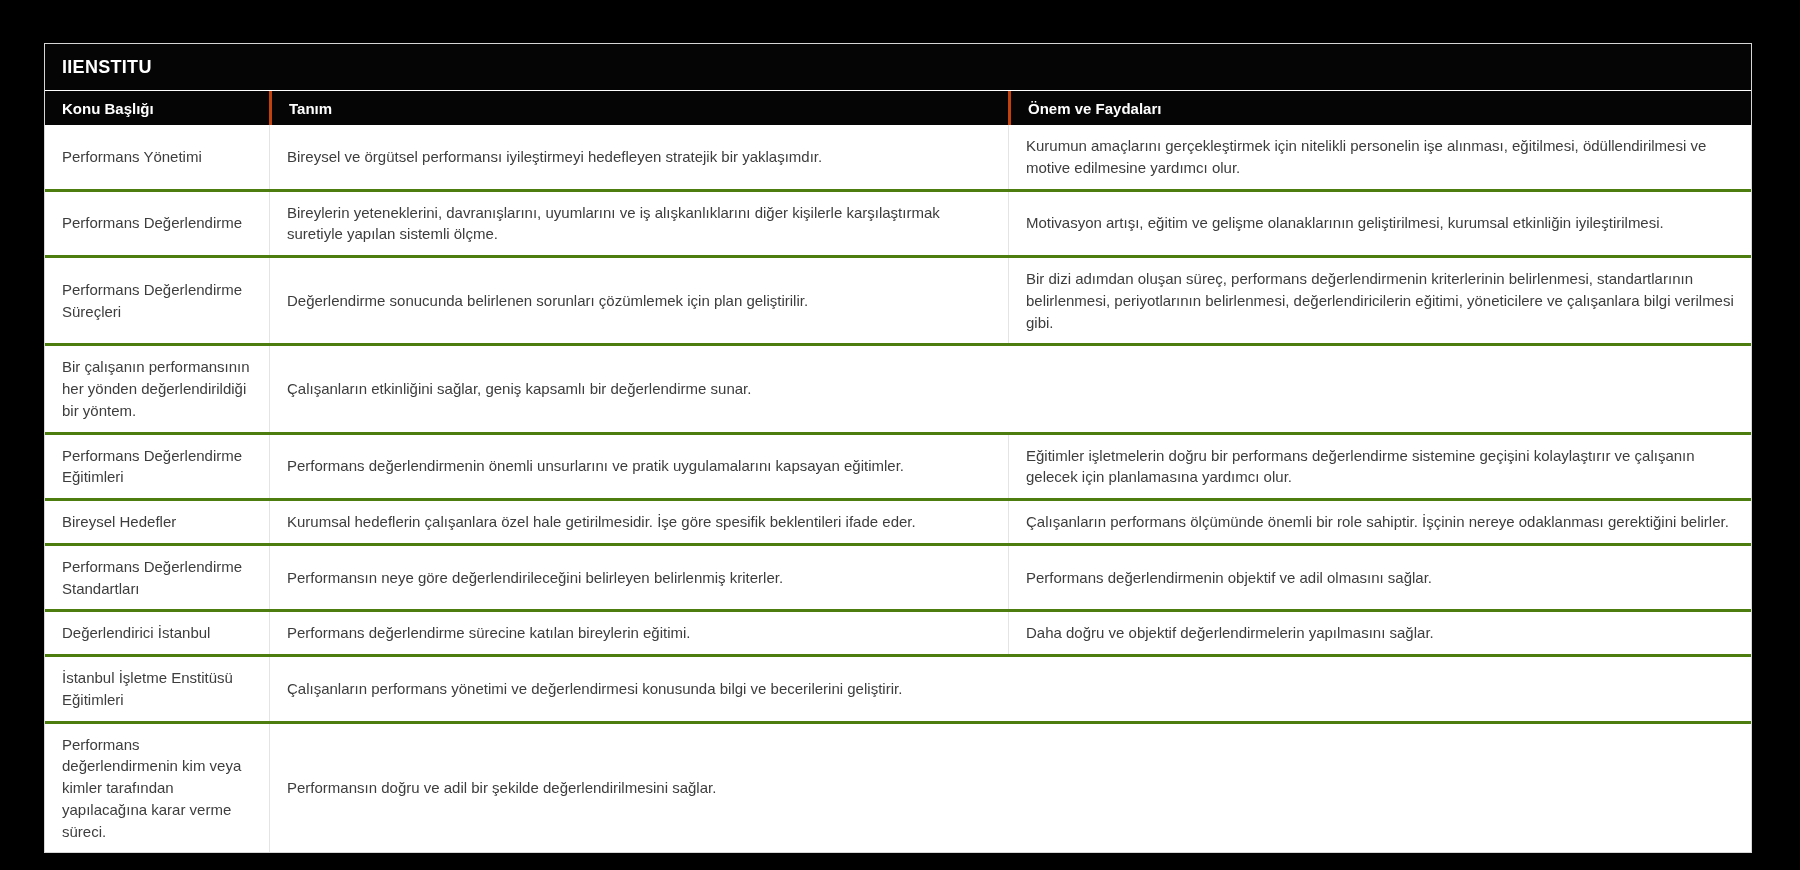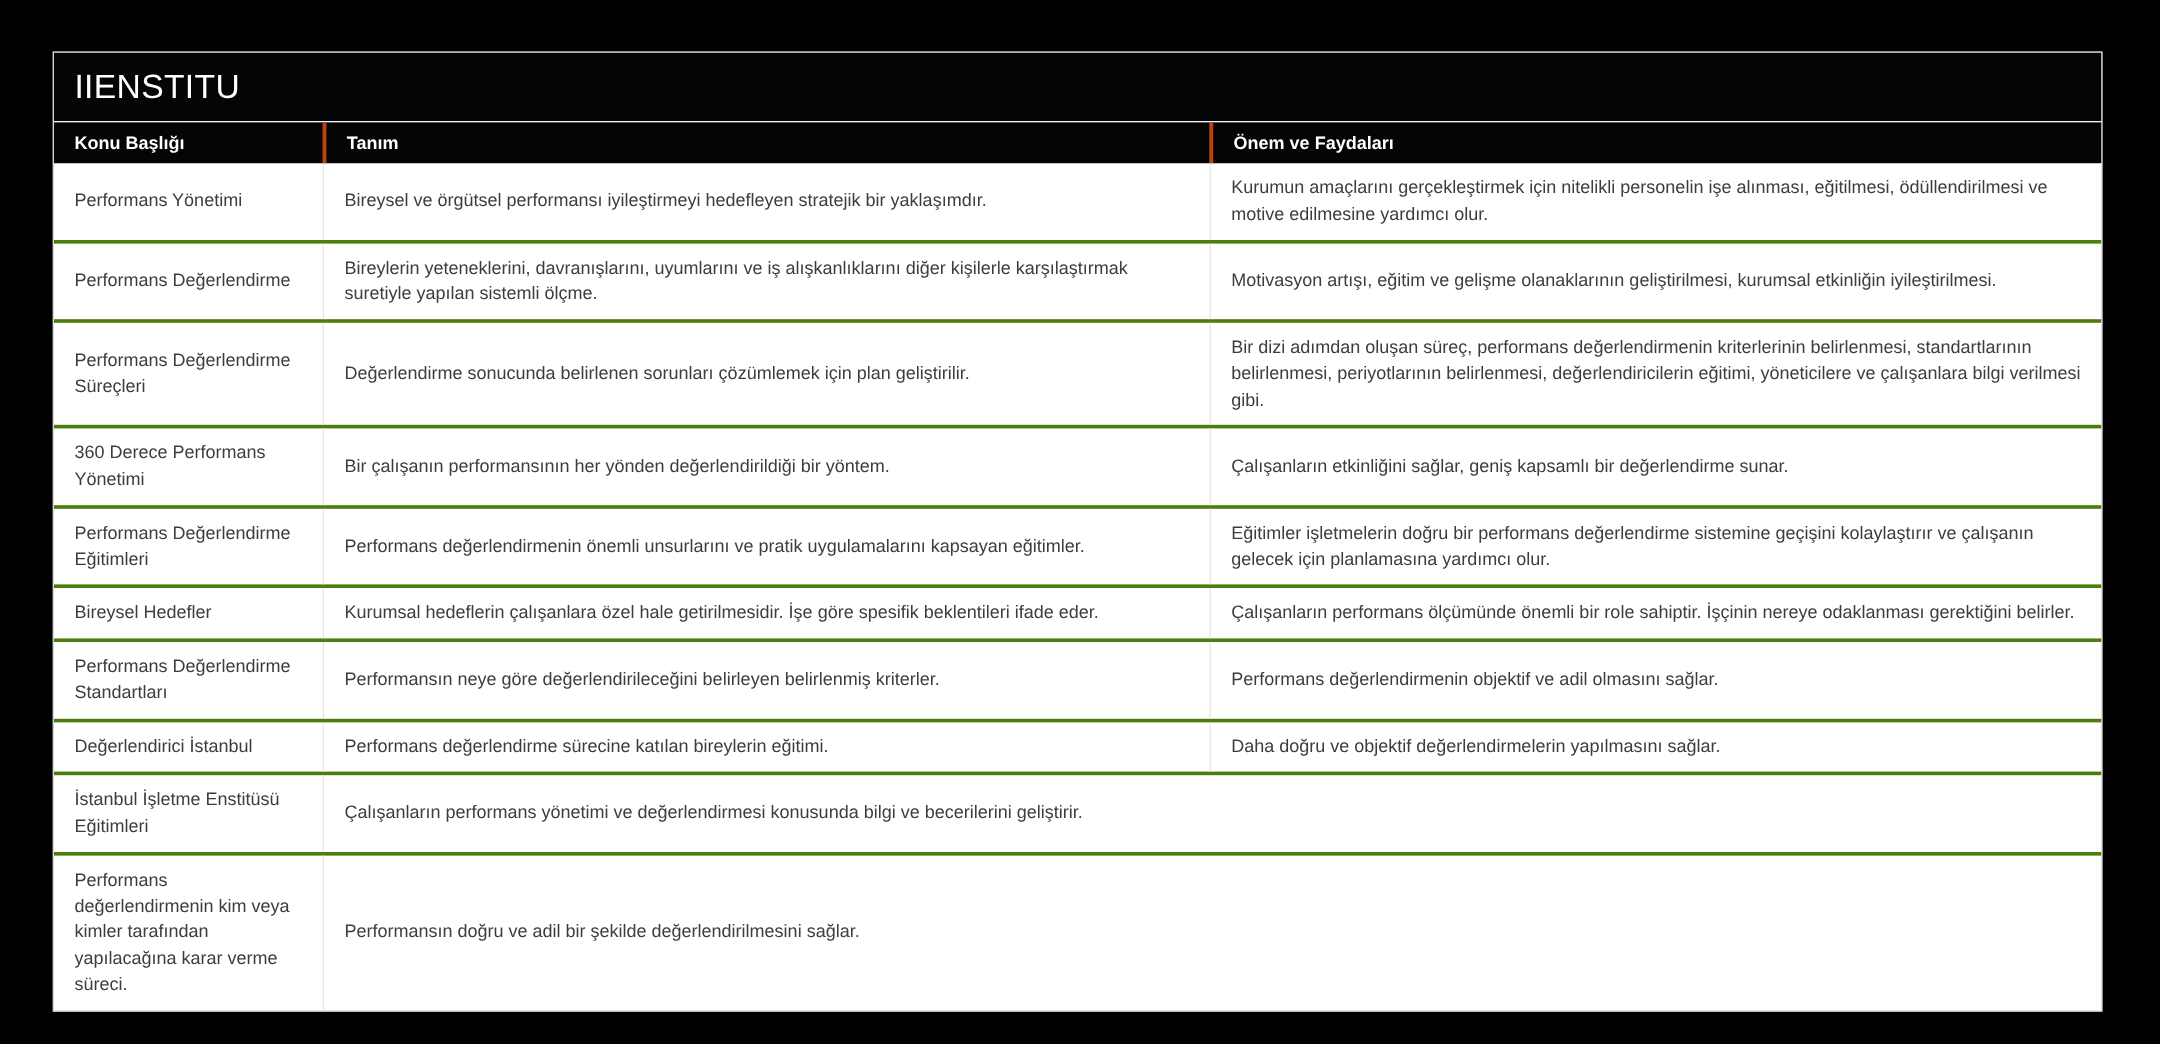--- a/index.html
+++ b/index.html
@@ -12,31 +12,31 @@
     position: absolute;
     left: 44px;
     top: 43px;
     width: 1708px;
     background: #ffffff;
     border: 1px solid #d6d6d6;
   }
   .card-title {
     background: #050505;
     color: #ffffff;
-    font-size: 28px;
-    font-weight: normal;
+    font-size: 18px;
+    font-weight: bold;
     letter-spacing: 0.3px;
     padding: 13px 17px 12px 17px;
   }
   .grid-row {
     display: grid;
     grid-template-columns: 224fr 739fr 743fr;
   }
   .table-header {
-    background: #c4b5fd;
+    background: #eab308;
     border-top: 1px solid #ffffff;
   }
   .table-header .hcell {
     background: #050505;
     color: #ffffff;
     font-size: 15px;
     font-weight: bold;
     padding: 9px 17px 8px 17px;
   }
   .table-header .hcell + .hcell {
@@ -108,23 +108,20 @@
       <div class="cell">
           <span>Değerlendirme sonucunda belirlenen sorunları çözümlemek için plan geliştirilir.</span>
         </div>
       <div class="cell">
           <span>Bir dizi adımdan oluşan süreç, performans değerlendirmenin kriterlerinin belirlenmesi, standartlarının belirlenmesi, periyotlarının belirlenmesi, değerlendiricilerin eğitimi, yöneticilere ve çalışanlara bilgi verilmesi gibi.</span>
         </div>
     </div>
 
     <div class="grid-row trow">
       <div class="cell">
-          <span>360 Derece Performans Yönetimi</span>
-        </div>
-      <div class="cell">
           <span>Bir çalışanın performansının her yönden değerlendirildiği bir yöntem.</span>
         </div>
       <div class="cell">
           <span>Çalışanların etkinliğini sağlar, geniş kapsamlı bir değerlendirme sunar.</span>
         </div>
     </div>
 
     <div class="grid-row trow">
       <div class="cell">
           <span>Performans Değerlendirme Eğitimleri</span>

